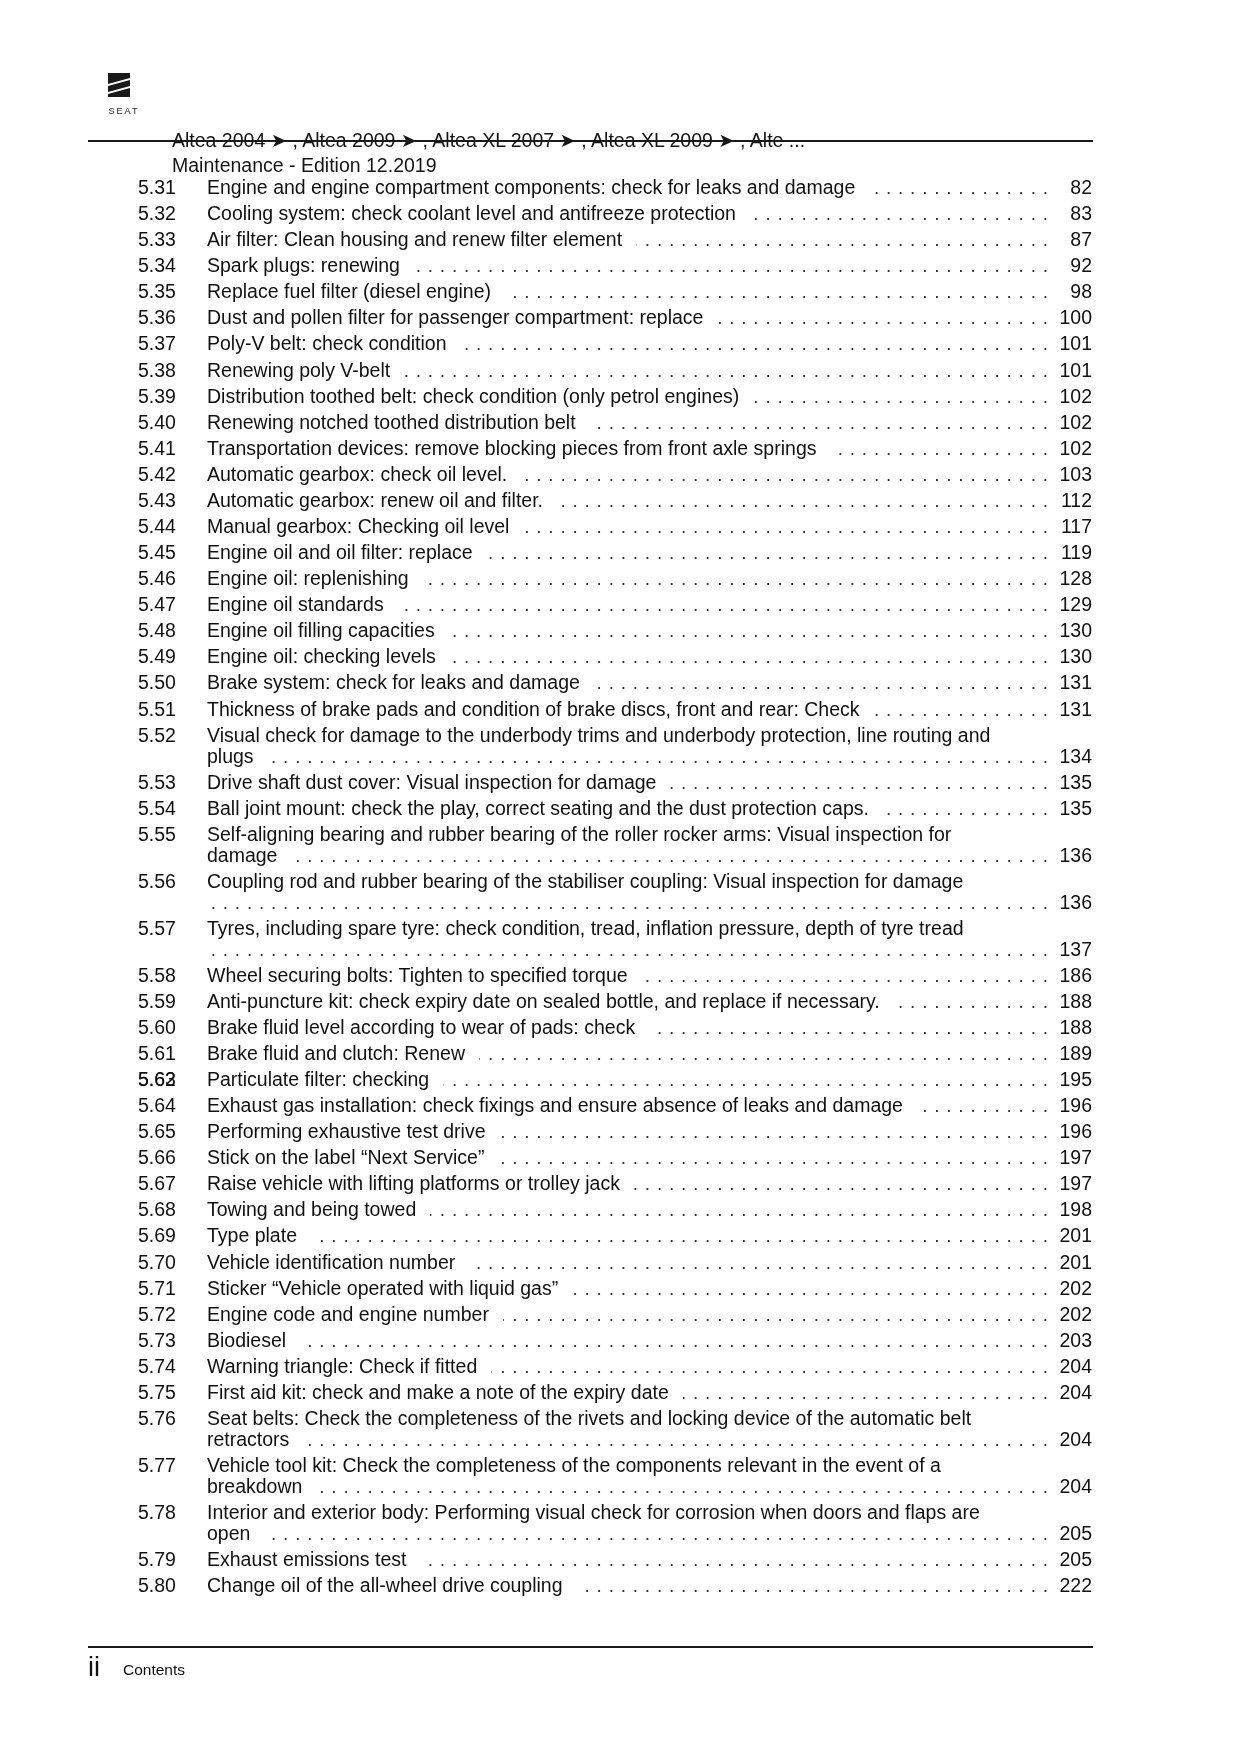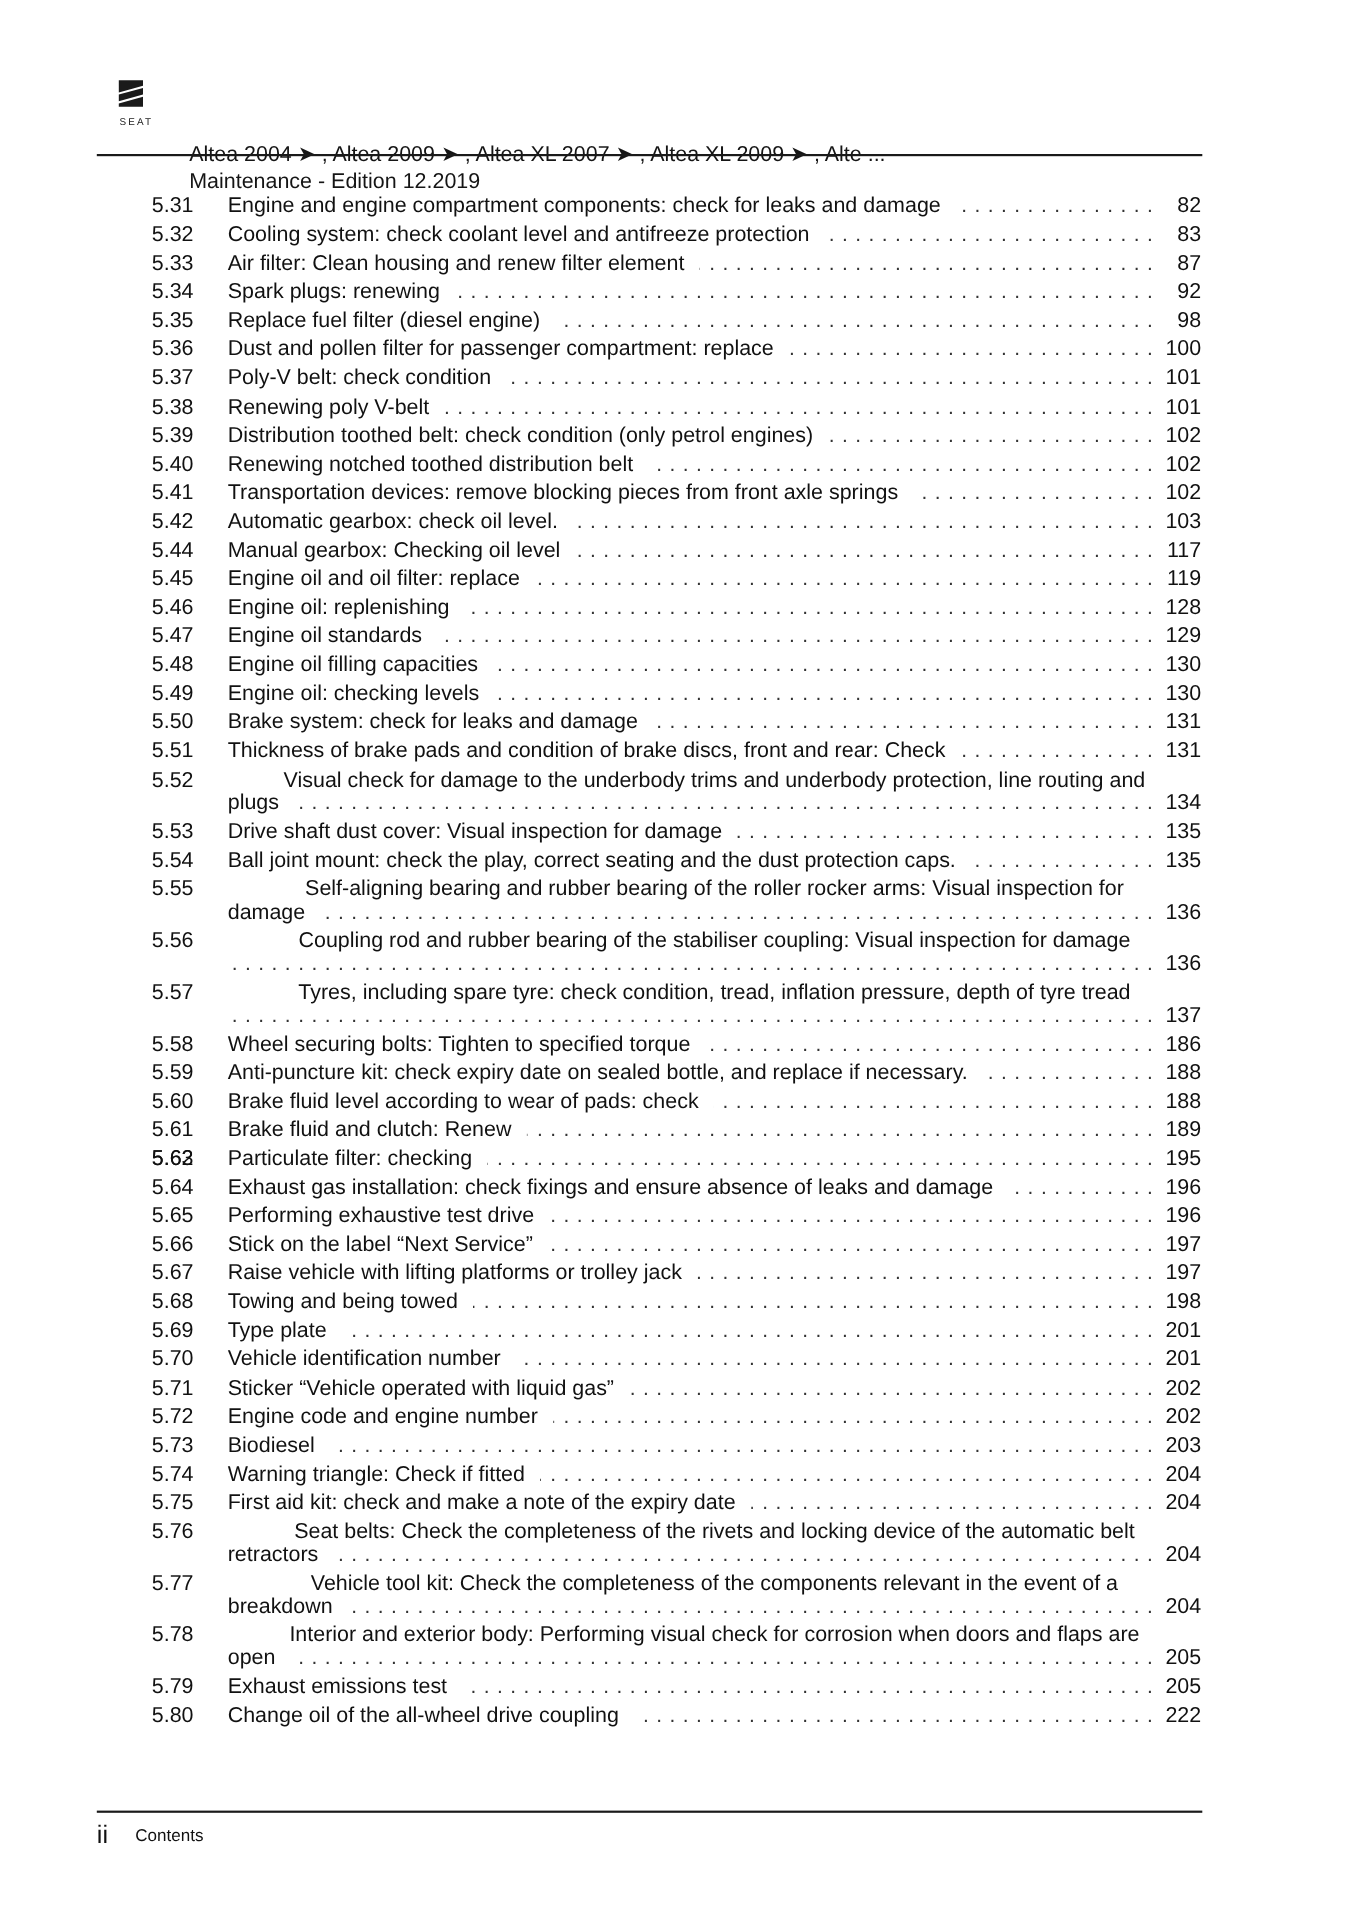--- a/index.html
+++ b/index.html
@@ -9,34 +9,34 @@
   }
   .logo { position: absolute; left: 96px; top: 72px; width: 56px; height: 44px; text-decoration: underline; }
   .logo svg { display: block; }
   .hdr { position: absolute; left: 172px; top: 92px; font-size: 19.5px; line-height: 25px; color: #151515; white-space: nowrap; margin-top: 36px; }
   .hdr-rule { position: absolute; left: 88px; top: 140px; width: 1005px; height: 2px; background: #1a1a1a; }
 
   .toc { position: absolute; left: 0; top: 177px; width: 1132px; }
   .item { position: relative; margin-bottom: 5.2px; font-size: 19.5px; line-height: 20.9px; }
   .num { position: absolute; left: 138px; top: 0; white-space: nowrap; }
   .body { margin-left: 207px; width: 885px; }
-  .line { display: flex; align-items: baseline; height: 20.9px; white-space: nowrap; justify-content: center; }
+  .line { display: flex; align-items: baseline; height: 20.9px; white-space: nowrap; }
   .line .t { flex: 0 0 auto; }
   .line .lead {
     flex: 1 1 auto; overflow: hidden; margin: 0 10px 0 14px; height: 20.9px;
     color: #333; letter-spacing: 0;
   }
   .line .lead::before {
     content: ". . . . . . . . . . . . . . . . . . . . . . . . . . . . . . . . . . . . . . . . . . . . . . . . . . . . . . . . . . . . . . . . . . . . . . . . . . . . . . . . . . . . . . . . . . . . . . . . . . . . . . . . . . . . . . . . . . . . . . .";
     display: block; text-align: right; direction: rtl; white-space: nowrap; font-size: 19px; word-spacing: 1.5px;
   }
   .line .pg { flex: 0 0 auto; text-align: right; min-width: 34px; }
 
   .ftr-rule { position: absolute; left: 88px; top: 1646px; width: 1005px; height: 2px; background: #1a1a1a; }
-  .ftr-pg { position: absolute; left: 88px; top: 1652px; font-size: 23px; line-height: 30px; }
+  .ftr-pg { position: absolute; left: 88px; top: 1652px; font-size: 27px; line-height: 30px; }
   .ftr-label { position: absolute; left: 123px; top: 1661px; font-size: 15.5px; line-height: 18px; }
 </style>
 </head>
 <body>
 
 <div class="logo">
   <svg width="56" height="44" viewBox="0 0 56 44">
     <path d="M12 1 H34 V6 L12 12 Z" fill="#1a1a1a"></path>
     <path d="M12 14 L34 8 V14 L12 20 Z" fill="#1a1a1a"></path>
     <path d="M12 22 L34 16 V25 H12 Z" fill="#1a1a1a"></path>
@@ -165,20 +165,30 @@
       <div class="num">5.42</div>
       <div class="body">
         <div class="line">
           <span class="t">Automatic gearbox: check oil level.</span>
           <span class="lead"></span>
           <span class="pg">103</span>
         </div>
       </div>
     </div>
     <div class="item">
+      <div class="num">5.43</div>
+      <div class="body">
+        <div class="line">
+          <span class="t">Automatic gearbox: renew oil and filter.</span>
+          <span class="lead"></span>
+          <span class="pg">112</span>
+        </div>
+      </div>
+    </div>
+    <div class="item">
       <div class="num">5.44</div>
       <div class="body">
         <div class="line">
           <span class="t">Manual gearbox: Checking oil level</span>
           <span class="lead"></span>
           <span class="pg">117</span>
         </div>
       </div>
     </div>
     <div class="item">

